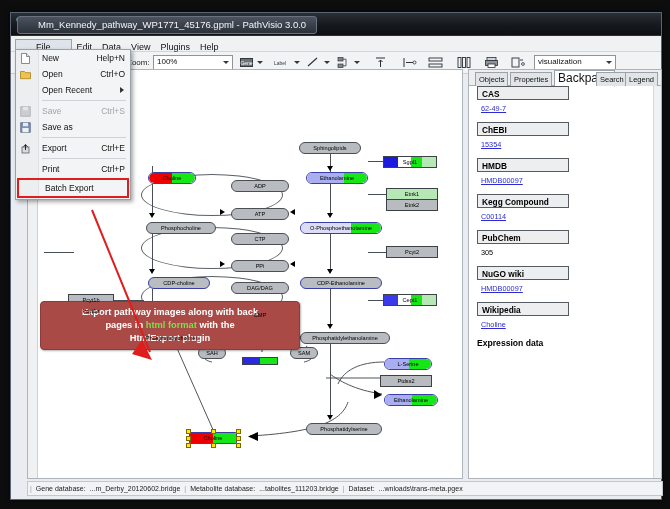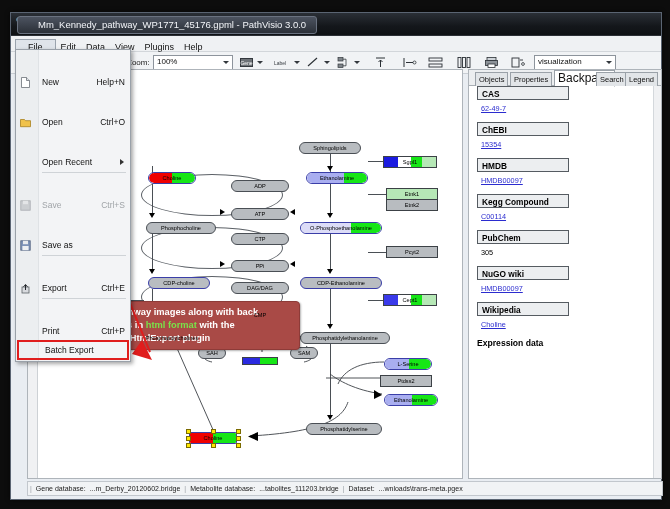--- a/index.html
+++ b/index.html
@@ -21,21 +21,21 @@
              border:1px solid #6a7280;border-radius:3px;
              color:#f2f4f8;font-size:9.5px;white-space:nowrap;}
   #titleicon{position:absolute;left:4px;top:3px;width:11px;height:11px;}
 
   
   #menubar{height:15px;background:#eff1f3;border-bottom:1px solid #d2d6da;
            position:relative;padding-left:4px;}
   .mitem{display:inline-block;font-size:9px;color:#111;padding:1px 5px 0 5px;
          line-height:14px;height:14px;}
   .mitem.active{background:#dfe4ea;border:1px solid #9aa3ad;border-bottom:none;
-                padding:0 12px;line-height:14px;}
+                padding:0 20px;line-height:14px;}
 
   
   #toolbar{height:21px;background:#f1f3f5;border-bottom:1px solid #c9ced4;
            position:relative;}
   .tbtext{position:absolute;font-size:8px;color:#222;top:6px;}
   .combo{position:absolute;background:#fff;border:1px solid #8d949c;height:13px;}
   .combo .cv{position:absolute;left:3px;top:1px;font-size:8px;color:#111;}
   .combo .carr{position:absolute;right:3px;top:5px;width:0;height:0;
                border-left:3px solid transparent;border-right:3px solid transparent;
                border-top:3px solid #33383d;}
@@ -43,21 +43,21 @@
   .tarr{position:absolute;top:9px;width:0;height:0;
         border-left:3px solid transparent;border-right:3px solid transparent;
         border-top:3px solid #33383d;}
 
   
   #filemenu{position:absolute;left:4px;top:36px;width:114px;
             background:#f3f4f6;border:1px solid #9aa1a9;z-index:40;
             box-shadow:2px 2px 4px rgba(0,0,0,.35);font-size:8.5px;}
   #filemenu .gutter{position:absolute;left:0;top:0;bottom:0;width:22px;
                     background:#eceef0;border-right:1px solid #dfe2e5;}
-  .fmrow{position:relative;height:16px;line-height:16px;padding-left:26px;color:#111;margin-top:24px;}
+  .fmrow{position:relative;height:16px;line-height:16px;padding-left:26px;color:#111;}
   .fmrow.dim{color:#a0a4a8;}
   .fmkey{position:absolute;right:5px;top:0;line-height:16px;color:#111;}
   .fmrow.dim .fmkey{color:#a0a4a8;}
   .fmsep{height:1px;margin:2px 4px 2px 26px;background:#cfd3d7;}
   .fmicon{position:absolute;left:4px;top:3px;width:11px;height:11px;}
   .fmsub{position:absolute;right:6px;top:5px;width:0;height:0;
          border-top:3px solid transparent;border-bottom:3px solid transparent;
          border-left:4px solid #333;}
   #batchrow{position:relative;height:16px;line-height:16px;padding-left:26px;
             color:#111;border:2px solid #e01d1d;margin:1px 1px 1px 1px;}

